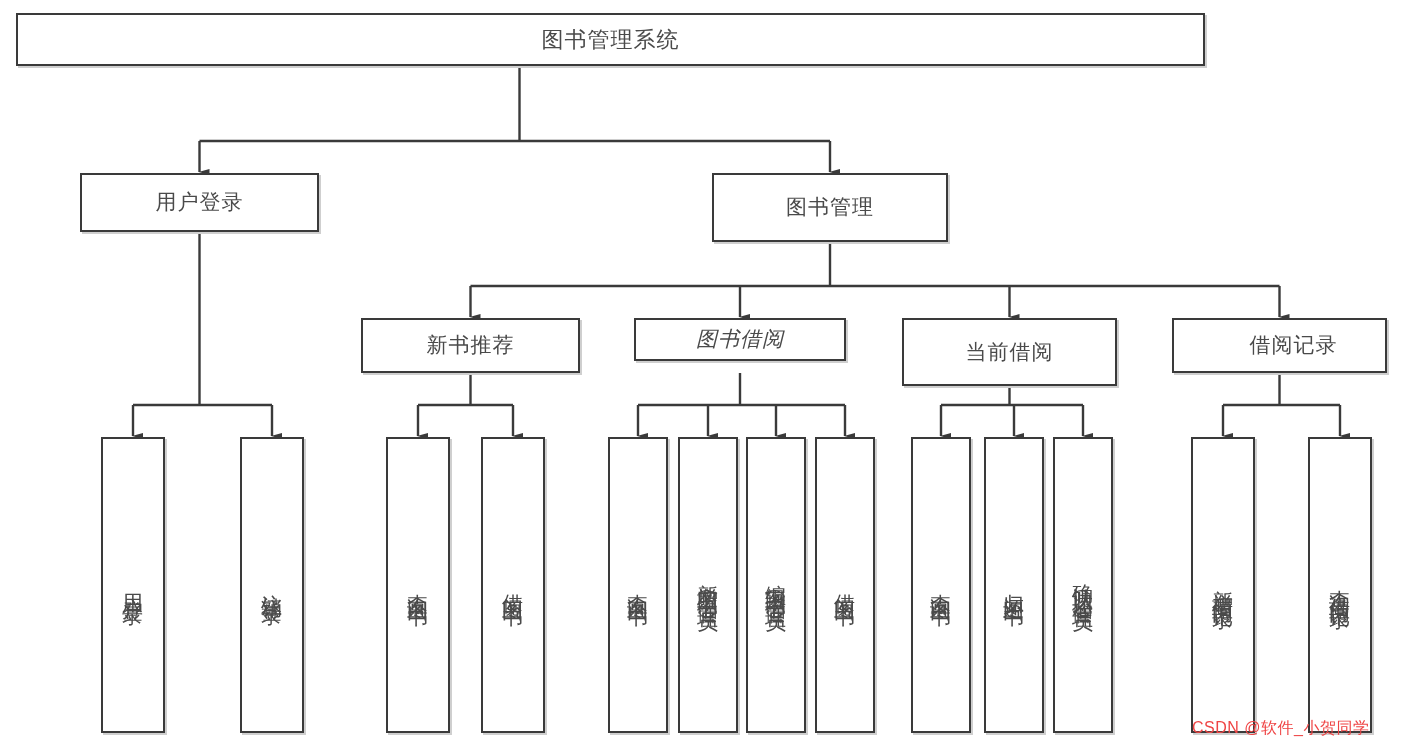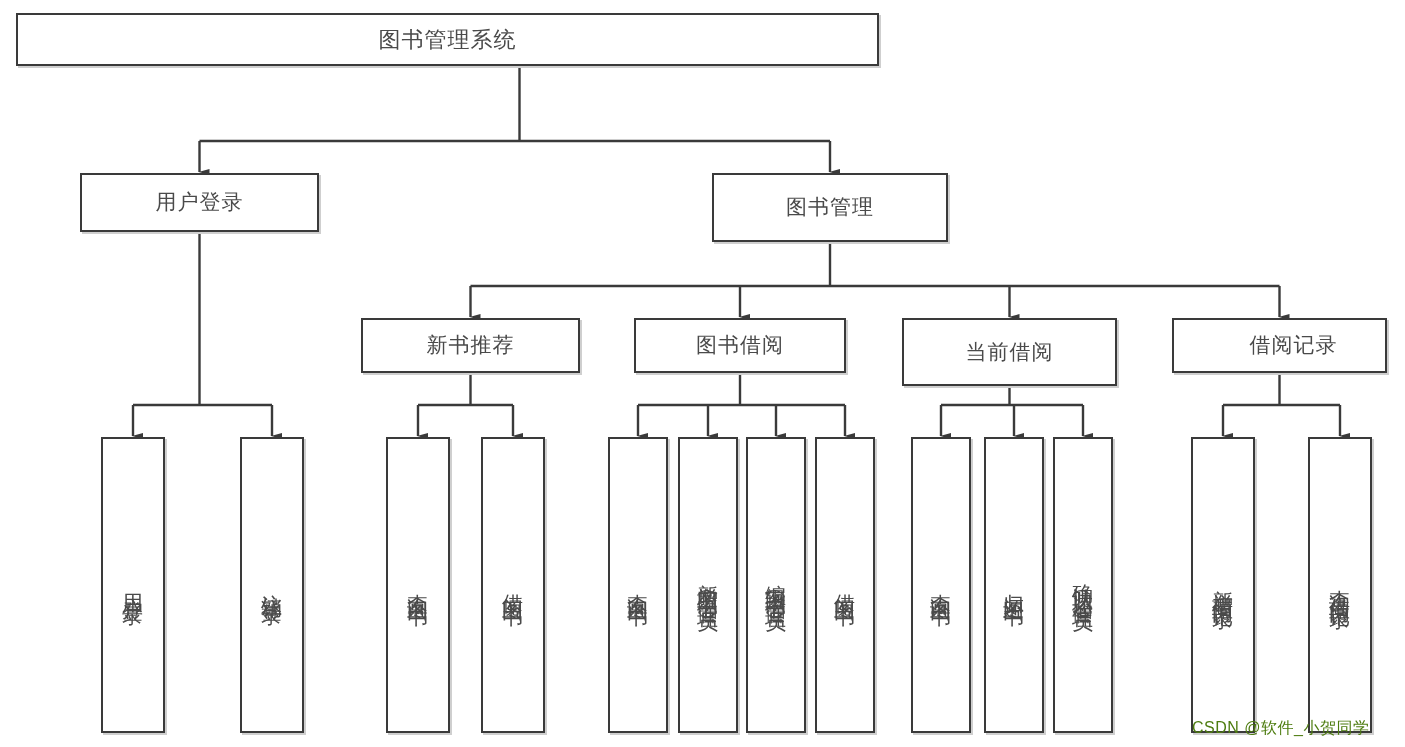--- a/index.html
+++ b/index.html
@@ -110,33 +110,33 @@
         <path d="M 1014 405 L 1014 436" marker-end="url(#arrowhead)"></path>
         <path d="M 1083 405 L 1083 436" marker-end="url(#arrowhead)"></path>
         <path d="M 1279.5 373 L 1279.5 405"></path>
         <path d="M 1223 405 L 1340 405"></path>
         <path d="M 1223 405 L 1223 436" marker-end="url(#arrowhead)"></path>
         <path d="M 1340 405 L 1340 436" marker-end="url(#arrowhead)"></path>
       </g>
   </svg>
 
   <div id="nodes-layer">
-      <div class="node root" style="left: 16px; top: 13px; width: 863px; height: 53px;">
+      <div class="node root" style="left: 16px; top: 13px; width: 1189px; height: 53px;">
         <span class="label">图书管理系统</span>
       </div>
       <div class="node level2" style="left: 80px; top: 173px; width: 239px; height: 59px;">
         <span class="label">用户登录</span>
       </div>
       <div class="node level2" style="left: 712px; top: 173px; width: 236px; height: 69px;">
         <span class="label">图书管理</span>
       </div>
       <div class="node level3" style="left: 361px; top: 318px; width: 219px; height: 55px;">
         <span class="label">新书推荐</span>
       </div>
-      <div class="node level3" style="left: 634px; top: 318px; width: 212px; height: 55px;">
+      <div class="node level3" style="left: 634px; top: 318px; width: 212px; height: 43px; font-style: italic;">
         <span class="label">图书借阅</span>
       </div>
       <div class="node level3" style="left: 902px; top: 318px; width: 215px; height: 68px;">
         <span class="label">当前借阅</span>
       </div>
       <div class="node level3" style="left: 1172px; top: 318px; width: 215px; height: 55px; padding-left: 28px;">
         <span class="label">借阅记录</span>
       </div>
       <div class="node leaf" style="left: 101px; top: 437px; width: 64px; height: 296px;">
         <span class="label">用户登录</span>
@@ -172,14 +172,14 @@
         <span class="label">确认归还（管理员）</span>
       </div>
       <div class="node leaf" style="left: 1191px; top: 437px; width: 64px; height: 296px;">
         <span class="label">新增借阅记录</span>
       </div>
       <div class="node leaf" style="left: 1308px; top: 437px; width: 64px; height: 296px;">
         <span class="label">查询借阅记录</span>
       </div>
     </div>
 
-  <div class="watermark" style="left: 1192px; top: 718px; color: #4d7c0f;">CSDN @软件_小贺同学</div>
+  <div class="watermark" style="left: 1192px; top: 718px; color: #ef4444;">CSDN @软件_小贺同学</div>
 </div>
 
 </body></html>

